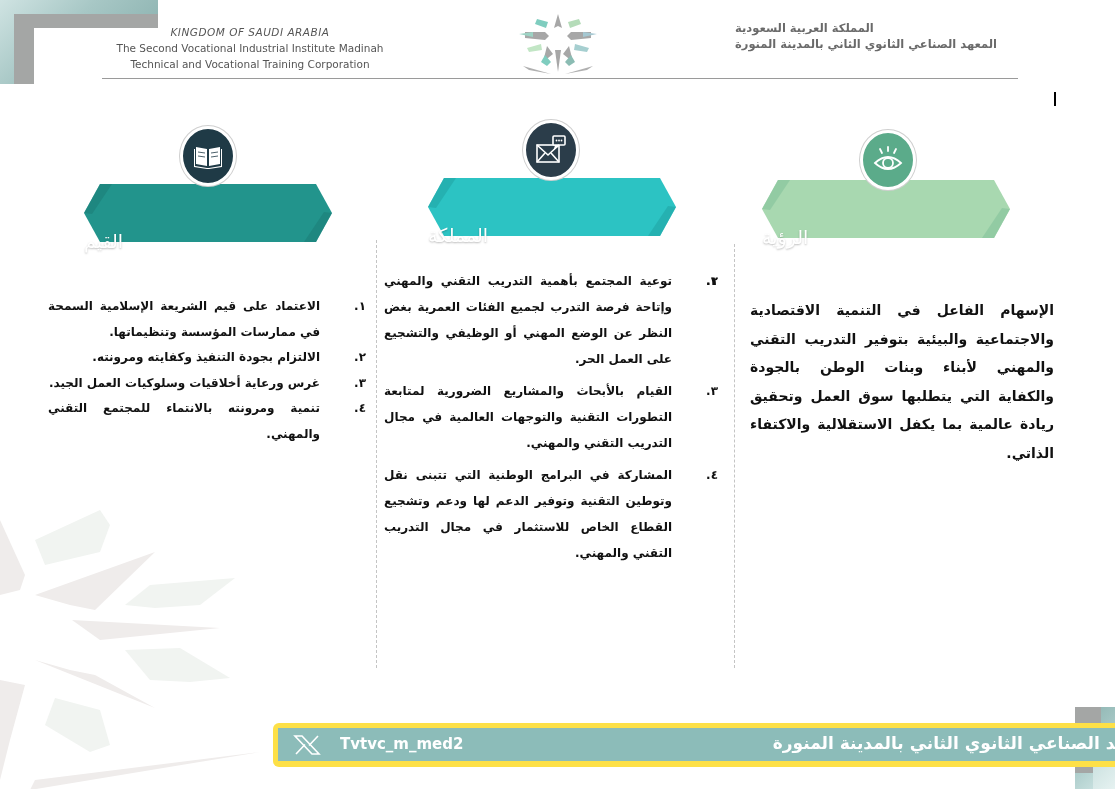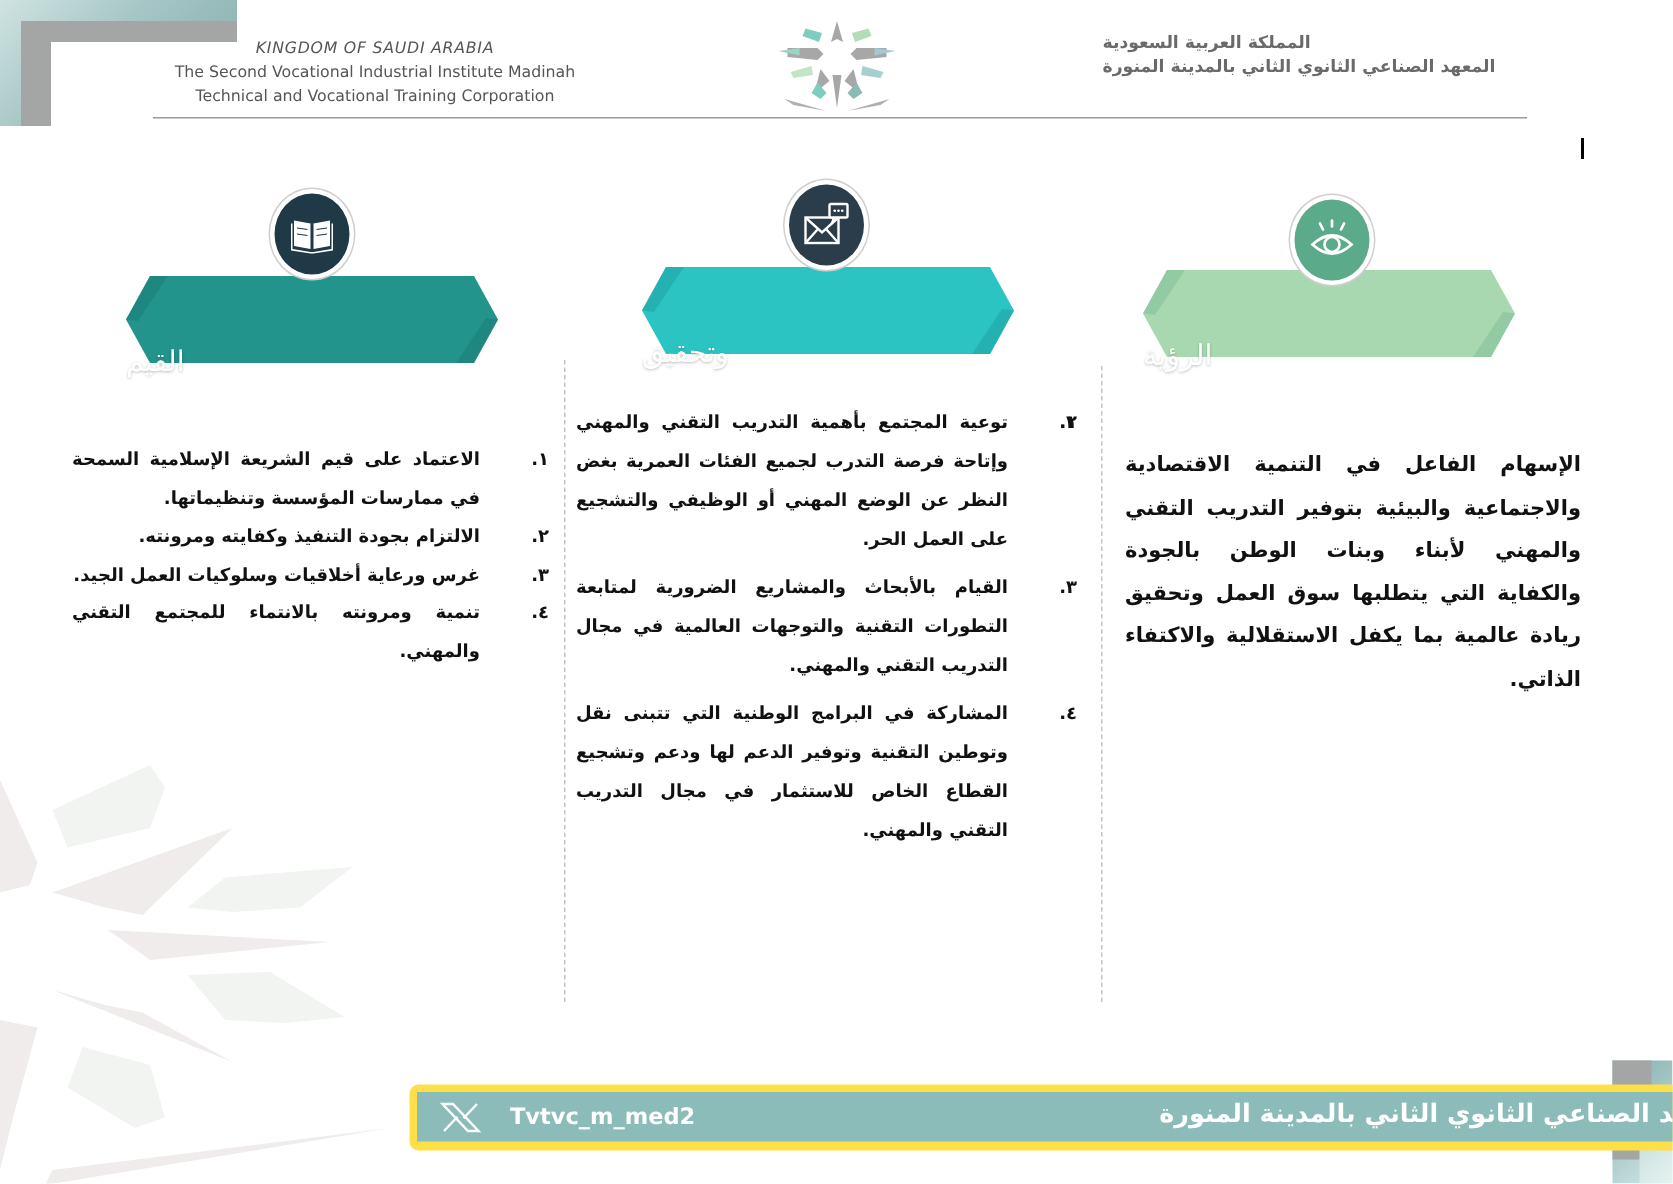--- a/index.html
+++ b/index.html
@@ -140,21 +140,21 @@
     </g>
   </svg>
 </div>
 
 <div class="banner" style="left:428px; top:178px; width:248px;">
   <svg width="248" height="58" viewBox="0 0 248 58">
     <polygon points="16,0 232,0 248,29 232,58 16,58 0,29" fill="#2cc3c3"></polygon>
     <polygon points="0,29 16,0 28,0 8,30" fill="#22a9a9" opacity="0.7"></polygon>
     <polygon points="248,29 232,58 220,58 240,28" fill="#22a9a9" opacity="0.7"></polygon>
   </svg>
-  <div class="title">وتحقيق</div>
+  <div class="title">المملكة</div>
 </div>
 <div class="badge" style="left:523px; top:120px; background:#2b3d4a;">
   <svg width="36" height="34" viewBox="0 0 36 34">
     <g stroke="#ffffff" stroke-width="1.6" fill="none">
       <rect x="4" y="12" width="22" height="17"></rect>
       <path d="M4 12 L15 22 L26 12"></path>
       <path d="M4 29 L12 20 M26 29 L18 20"></path>
       <rect x="20" y="3" width="12" height="9" rx="1" fill="#2b3d4a"></rect>
       <path d="M23 12 L22 15 L26 12"></path>
     </g>

